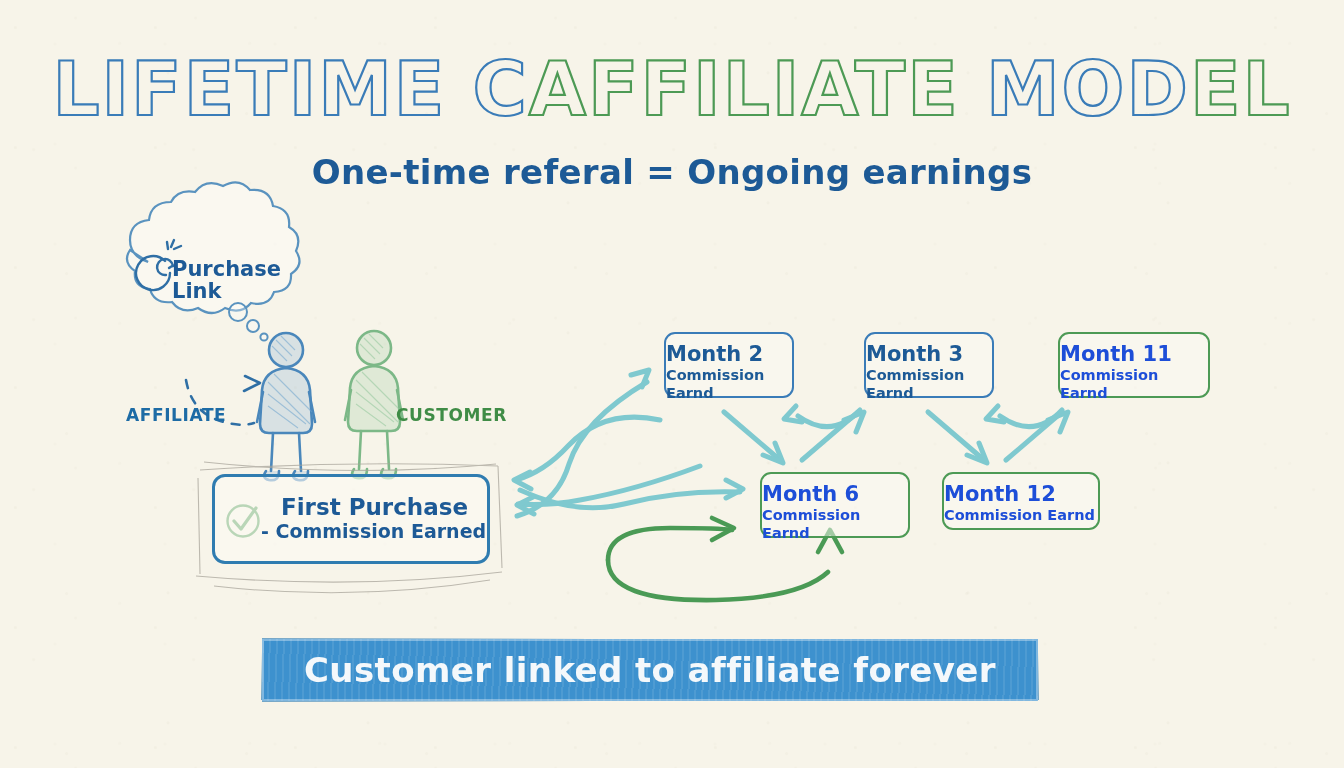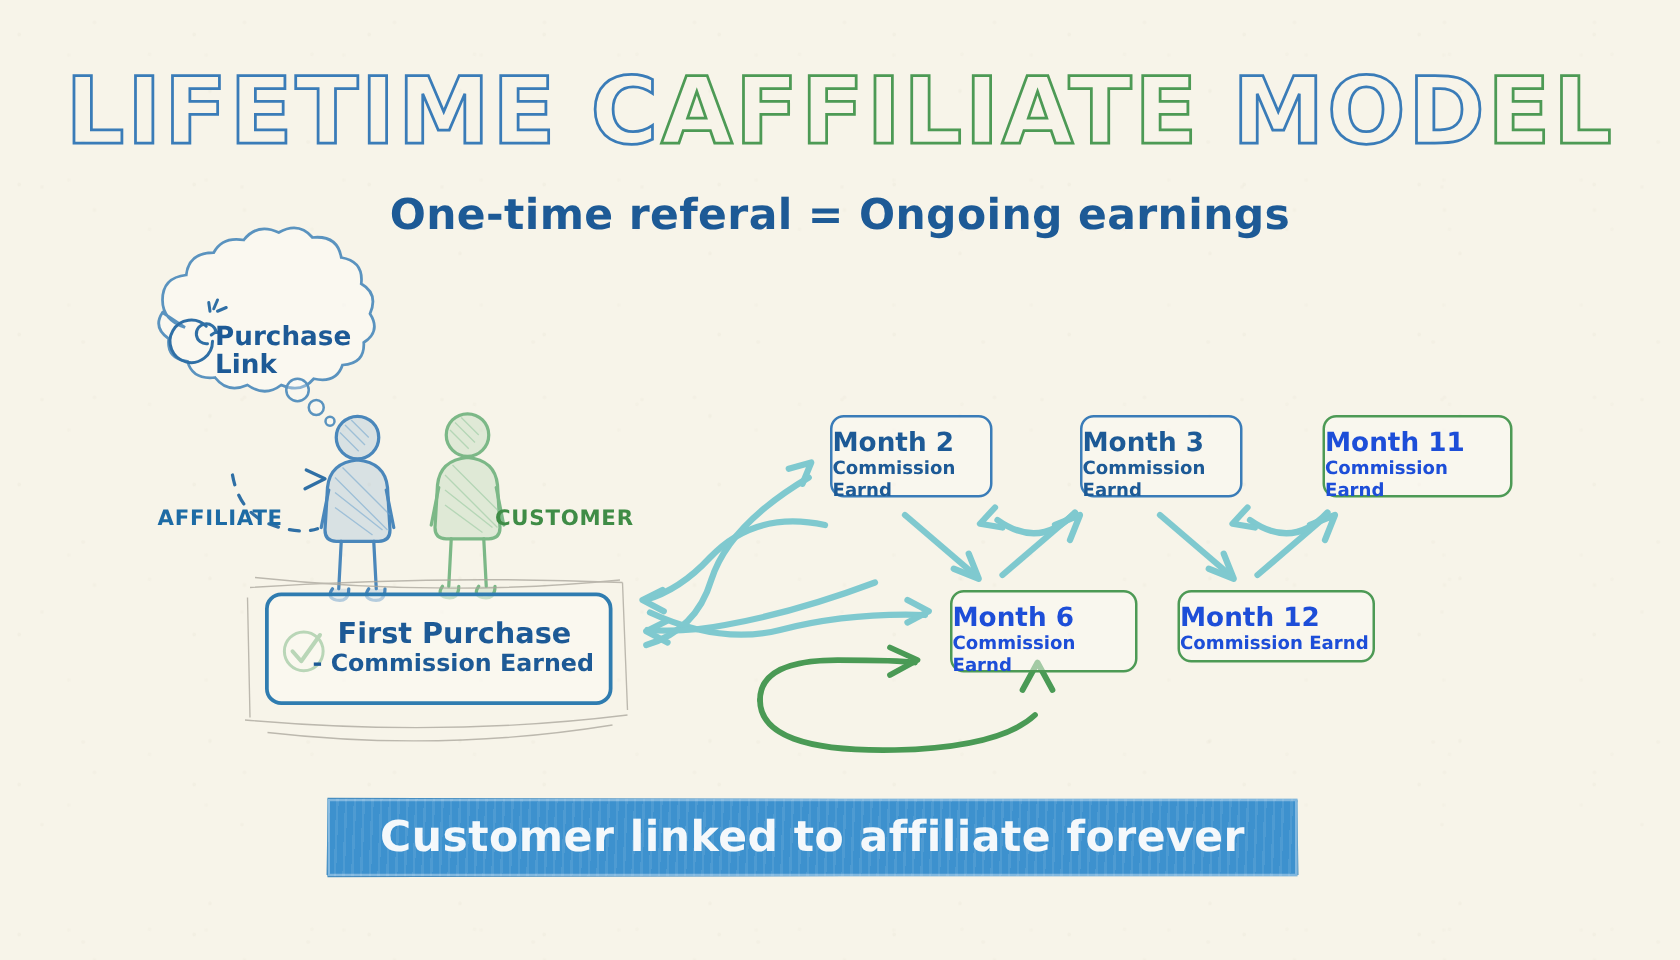--- a/index.html
+++ b/index.html
@@ -86,21 +86,21 @@
   #label-customer{ left:396px; top:357px; color:#3f8c46; }
 
   
   #first-purchase{
     position:absolute; left:212px; top:474px;
     width:278px; height:90px;
     border:3.2px solid #2f7cb0;
     border-radius:13px;
     background:rgba(252,250,243,.6);
     display:flex; align-items:center;
-    padding-left:12px;
+    padding-left:23px;
   }
   #check-badge{ width:34px; height:34px; flex:0 0 34px; margin-right:9px; }
   #fp-text{
     font-family:"DejaVu Sans", sans-serif;
     font-weight:700; color:#1d5a96;
   }
   #fp-line1{ font-size:23px; line-height:1.12; }
   #fp-line2{ font-size:19px; line-height:1.15; margin-left:-20px; }
 
   

